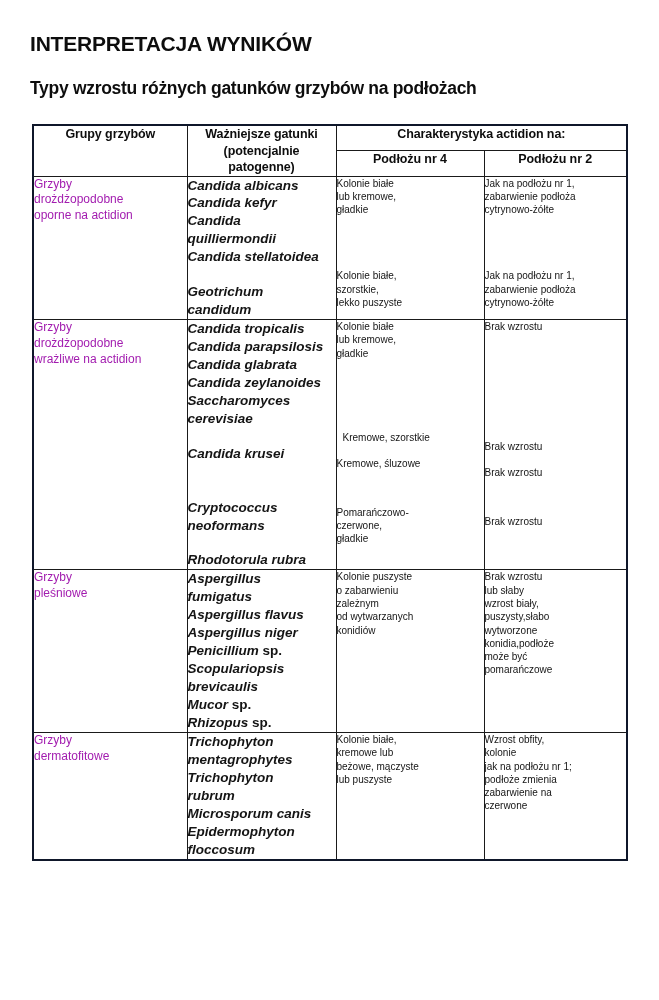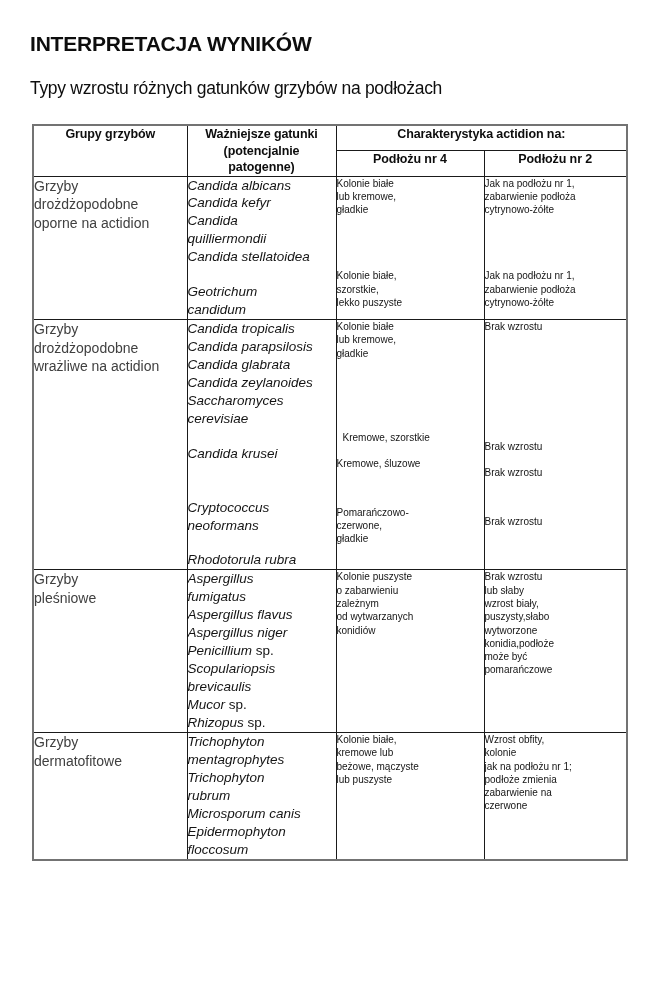--- a/index.html
+++ b/index.html
@@ -29,21 +29,21 @@
     font-weight: bold;
     letter-spacing: -0.2px;
     color: #0d0d0d;
   }
   .doc-subtitle {
     position: absolute;
     left: 30px;
     top: 62px;
     width: 600px;
     font-size: 17.5px;
-    font-weight: normal;
+    font-weight: bold;
     line-height: 1.3;
     letter-spacing: -0.3px;
     color: #0d0d0d;
   }
   .doc-subtitle .line2 {
     display: block;
   }
 
   table.growth-table {
     position: absolute;
@@ -55,21 +55,21 @@
     background: #fff;
   }
   table.growth-table td,
   table.growth-table th {
     border: 1px solid #1a1a1a;
     vertical-align: top;
     padding: 0;
   }
   
   table.growth-table {
-    border: 2px solid #737373;
+    border: 2px solid #0f172a;
   }
 
   col.c1 { width: 154px; }
   col.c2 { width: 149px; }
   col.c3 { width: 148px; }
   col.c4 { width: 143px; }
 
   th.hdr {
     font-size: 12.5px;
     font-weight: bold;
@@ -88,31 +88,32 @@
   th.hdr-span {
     vertical-align: middle;
     padding: 7px 4px 7px 4px;
   }
   th.hdr-sub {
     vertical-align: middle;
     padding: 8px 4px;
   }
 
   .sec-cell {
-    font-size: 14px;
+    font-size: 12px;
     line-height: 1.33;
     padding: 9px 6px 10px 10px;
-    color: #404040;
+    color: #a21caf;
   }
   .species-cell {
     font-size: 13.5px;
     line-height: 1.33;
     padding: 9px 4px 10px 9px;
     font-style: italic;
     color: #141414;
+    font-weight: bold;
   }
   .species-cell .rom {
     font-style: normal;
   }
   .desc-cell {
     font-size: 10px;
     line-height: 1.33;
     padding: 9px 5px 10px 9px;
     color: #141414;
   }

